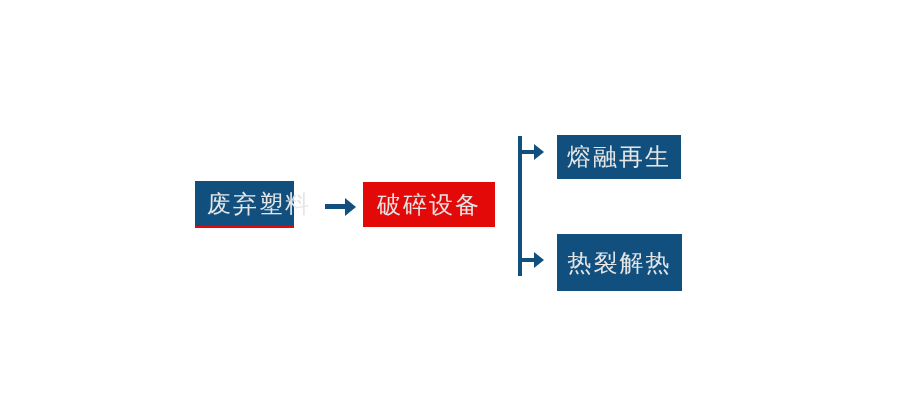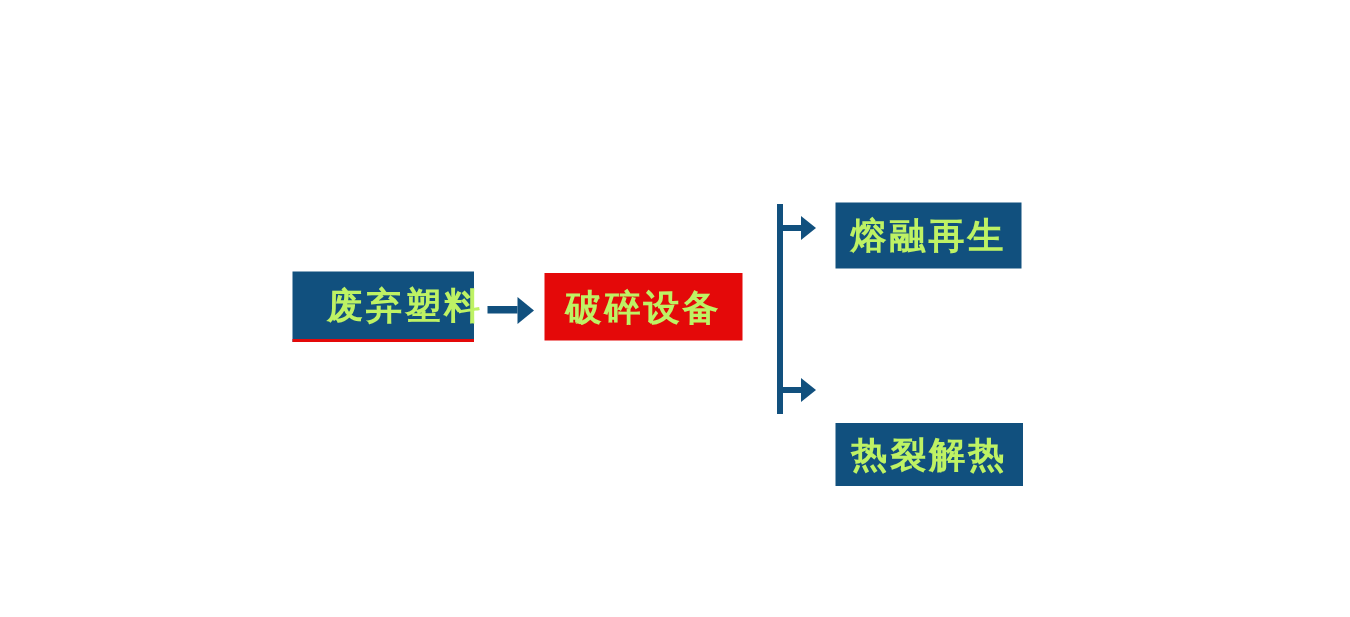--- a/index.html
+++ b/index.html
@@ -13,47 +13,46 @@
     width: 900px;
     height: 411px;
     background: #ffffff;
     overflow: hidden;
   }
   .node {
     position: absolute;
     display: flex;
     align-items: center;
     justify-content: center;
-    color: #bef264;
+    color: #e5e5e5;
     font-size: 24px;
     letter-spacing: 2px;
     box-sizing: border-box;
     white-space: nowrap;
-    font-weight: bold;
   }
   .node-blue { background: #11507e; }
   .node-red  { background: #e40909; }
 
   .node-source {
     left: 195px; top: 181px;
-    width: 121px; height: 47px;
+    width: 99px; height: 47px;
     border-bottom: 2px solid #e40909;
     padding-left: 29px;
   }
   .node-process {
     left: 363px; top: 182px;
     width: 132px; height: 45px;
   }
   .node-output-top {
     left: 557px; top: 135px;
     width: 124px; height: 44px;
   }
   .node-output-bottom {
     left: 557px; top: 234px;
-    width: 125px; height: 42px; margin-top: 48px;
+    width: 125px; height: 57px;
   }
 
   
   .arrow { position: absolute; }
   .arrow .shaft {
     position: absolute;
     background: #11507e;
   }
   .arrow .head {
     position: absolute;

